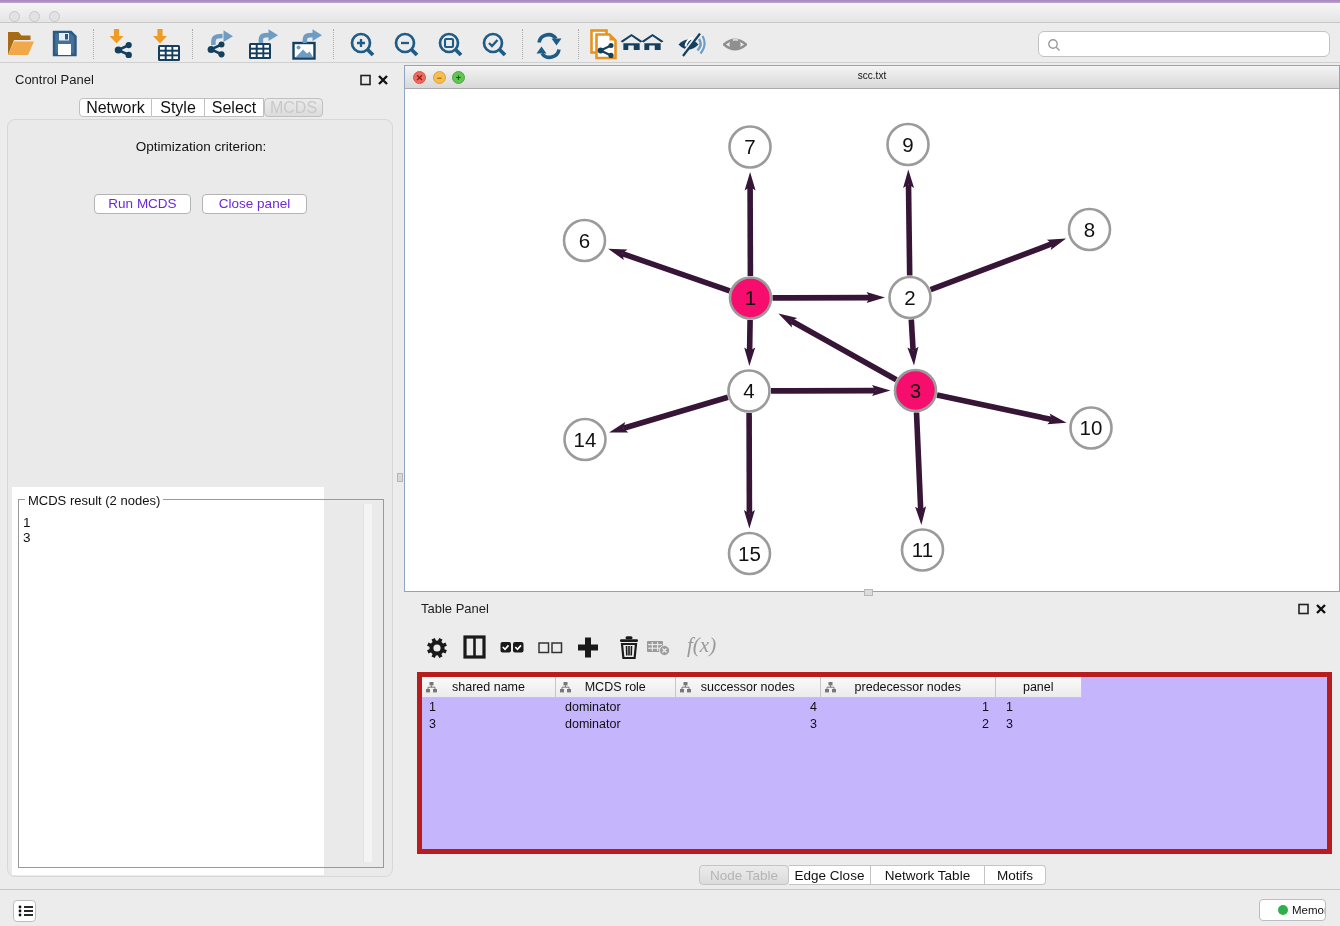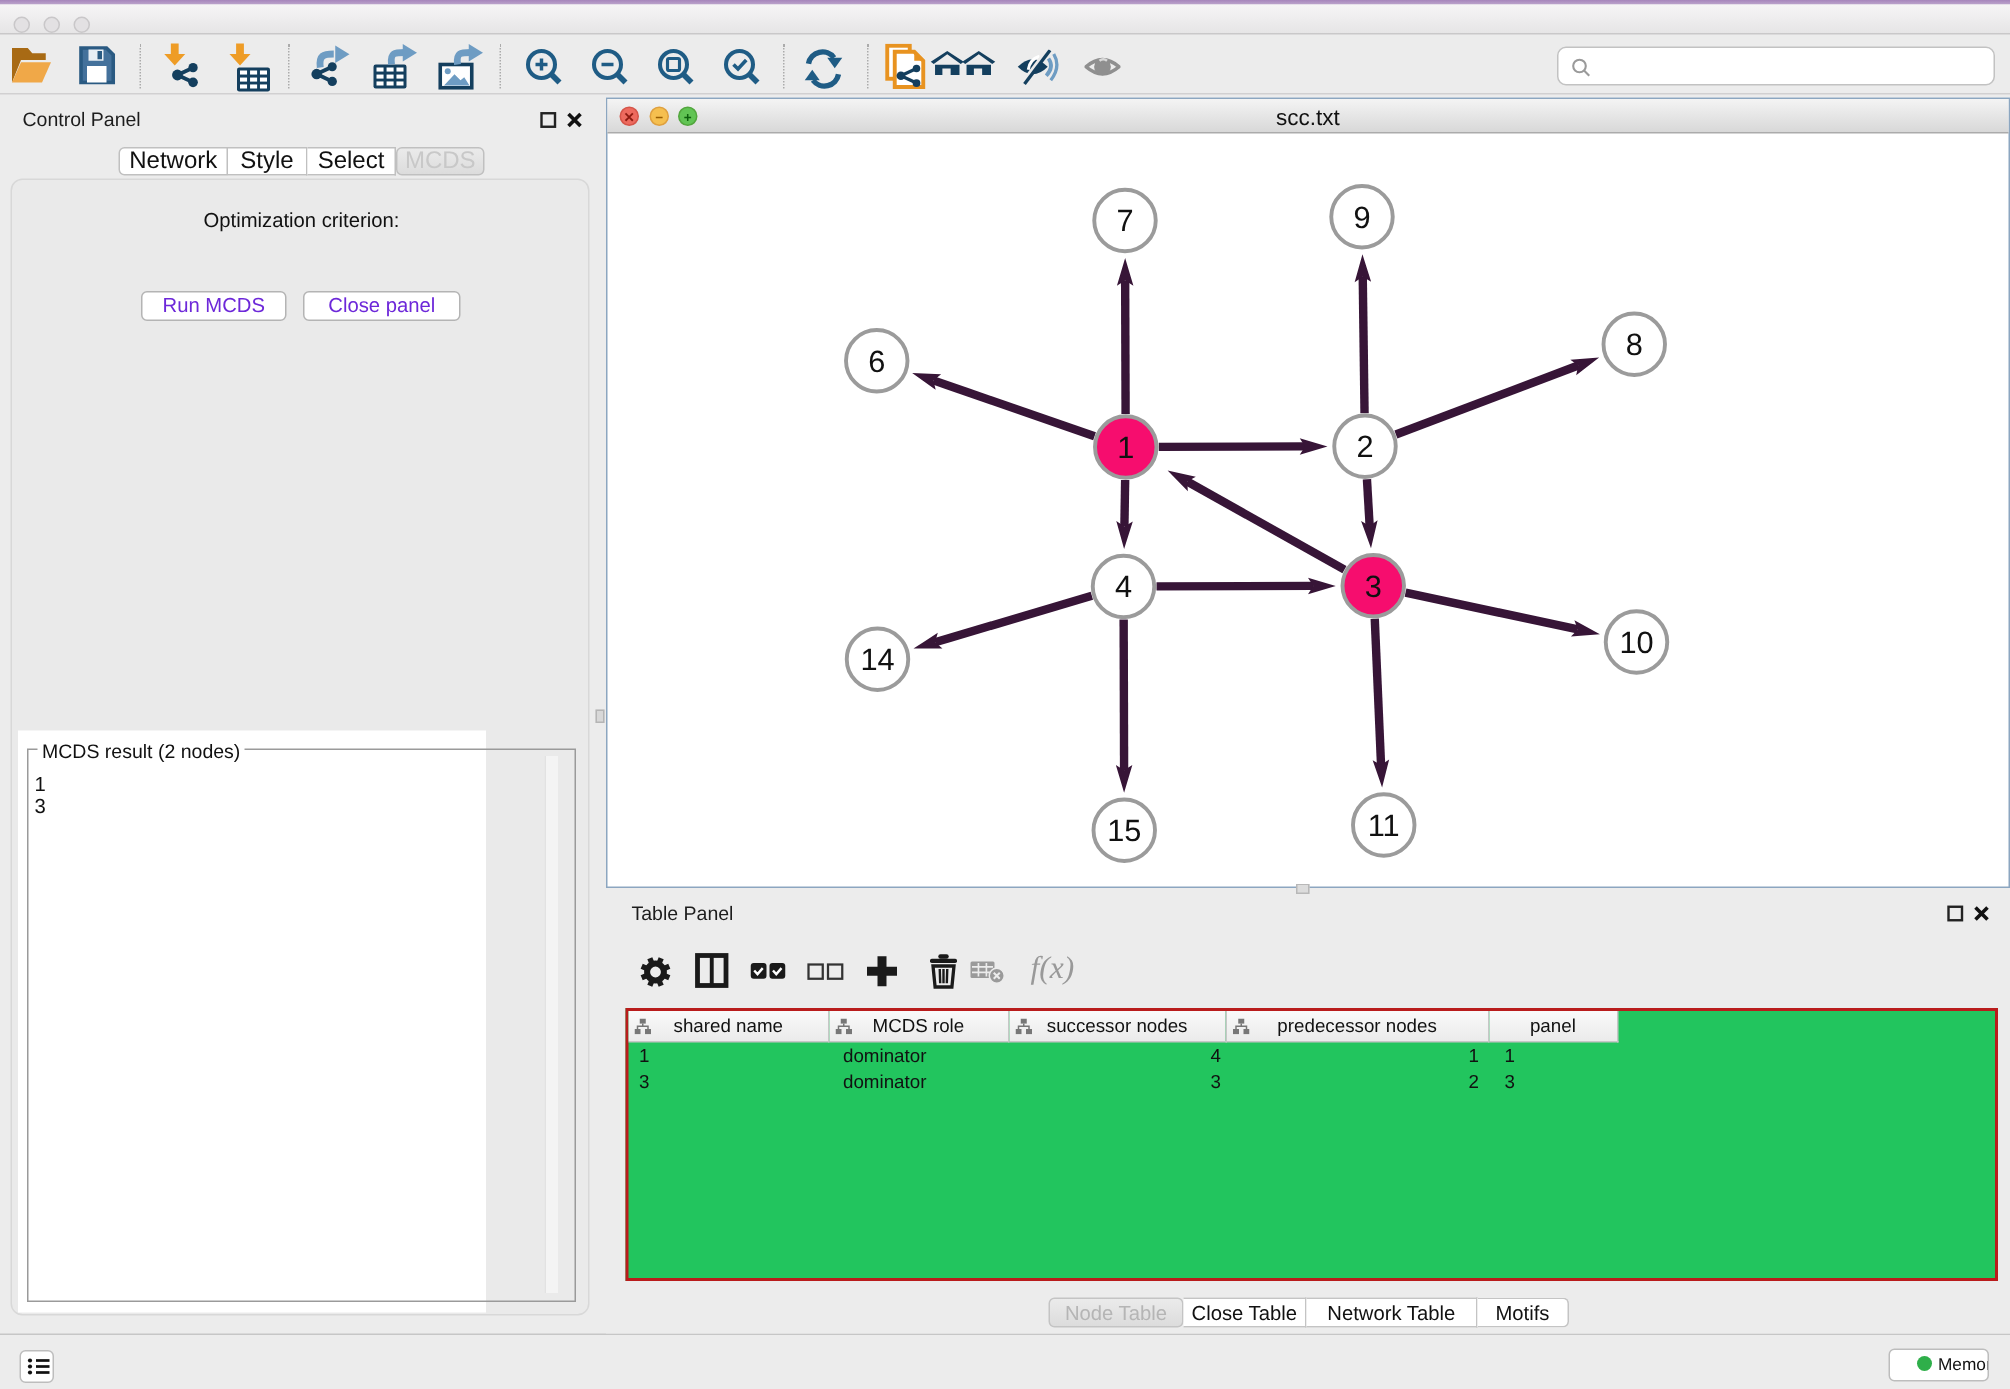--- a/index.html
+++ b/index.html
@@ -23,28 +23,28 @@
 #dropdown{position:absolute;left:37px;top:41px;width:311px;height:20px;background:#fff;border:1px solid #b4b4b4;border-radius:4px;font-size:13.5px;color:#111;line-height:19px;padding-left:13px;}
 .btn{position:absolute;top:74px;height:20px;background:#fff;border:1px solid #b4b4b4;border-radius:4px;font-size:13.5px;color:#6d28d9;text-align:center;line-height:18px;}
 #resultpanel{position:absolute;left:4px;top:367px;width:312px;height:388px;background:#fff;text-align:center;}
 #groupbox{position:absolute;left:6px;top:12px;width:366px;height:369px;border:1px solid #9a9a9a;}
 #grouptitle{position:absolute;left:6px;top:-7px;background:#fff;padding:0 3px;font-size:13px;color:#111;}
 #gbscroll{position:absolute;right:11px;top:4px;width:9px;height:358px;background:#f4f4f4;border-left:1px solid #e2e2e2;}
 .resline{position:absolute;left:4px;font-size:13.5px;color:#111;}
 
 #netframe{left:404px;top:65px;width:936px;height:527px;background:#fff;border:1px solid #8ca6c0;}
 #nettitle{position:absolute;left:0;top:0;width:934px;height:23px;background:linear-gradient(#f4f4f4,#d8d8d8);border-bottom:1px solid #ababab;}
-#netname{position:absolute;left:0;top:4px;width:934px;text-align:center;font-size:15px;color:#111;}
+#netname{position:absolute;left:0;top:4px;width:934px;text-align:center;font-size:10px;color:#111;}
 .mac{position:absolute;top:5px;width:13px;height:13px;border-radius:50%;font-size:9px;font-weight:bold;text-align:center;line-height:12px;}
 #splitv{left:396px;top:64px;width:8px;height:825px;background:#ececec;}
 #splith{left:404px;top:592px;width:936px;height:5px;background:#ececec;}
 
 #tpanel{left:404px;top:597px;width:936px;height:292px;background:#ececec;}
 #tphead{position:absolute;left:17px;top:4px;font-size:13px;color:#1d1d1d;}
-#ttable{position:absolute;left:13px;top:75px;width:915px;height:182px;background:#22c55e;border:2px solid #b91c1c;}
+#ttable{position:absolute;left:13px;top:75px;width:915px;height:182px;background:#c4b5fd;border:5px solid #b91c1c;}
 .hcell{position:absolute;top:0;height:21px;background:linear-gradient(#fafafa,#ebebeb);border-right:1px solid #c6c6c6;border-bottom:1px solid #c6c6c6;font-size:12.5px;color:#111;text-align:center;line-height:20px;}
 .tcell{position:absolute;font-size:12.5px;color:#111;height:17px;line-height:17px;}
 .btab{position:absolute;top:268px;height:20px;background:#fff;border:1px solid #c4c4c4;color:#111;font-size:13.5px;text-align:center;line-height:19px;}
 
 #statusbar{left:0;top:889px;width:1340px;height:37px;background:#ececec;border-top:1px solid #c6c6c6;}
 #lbtn{position:absolute;left:13px;top:10px;width:23px;height:22px;background:#fff;border:1px solid #bdbdbd;border-radius:4px;}
 #membtn{position:absolute;left:1259px;top:9px;width:67px;height:22px;background:#fff;border:1px solid #bdbdbd;border-radius:4px;font-size:11.5px;color:#111;line-height:20px;white-space:nowrap;overflow:hidden;padding-left:18px;letter-spacing:0;}
 </style></head>
 <body>
 <div class="abs" id="purple"></div>
@@ -366,21 +366,21 @@
     <div class="tcell" style="left:330px;top:22px;width:65px;text-align:right;">4</div>
     <div class="tcell" style="left:500px;top:22px;width:67px;text-align:right;">1</div>
     <div class="tcell" style="left:584px;top:22px;width:60px;">1</div>
     <div class="tcell" style="left:7px;top:39px;width:60px;">3</div>
     <div class="tcell" style="left:143px;top:39px;width:100px;">dominator</div>
     <div class="tcell" style="left:330px;top:39px;width:65px;text-align:right;">3</div>
     <div class="tcell" style="left:500px;top:39px;width:67px;text-align:right;">2</div>
     <div class="tcell" style="left:584px;top:39px;width:60px;">3</div>
   </div>
   <div class="btab" style="left:295px;width:90px;background:linear-gradient(#ebebeb,#dcdcdc);color:#b5b5b5;border-radius:4px;">Node Table</div>
-  <div class="btab" style="left:385px;width:82px;border-left:none;">Close Table</div>
+  <div class="btab" style="left:385px;width:82px;border-left:none;">Edge Close</div>
   <div class="btab" style="left:467px;width:114px;border-left:none;">Network Table</div>
   <div class="btab" style="left:581px;width:61px;border-radius:0 4px 4px 0;border-left:none;">Motifs</div>
 </div>
 <div class="abs" id="statusbar">
   <div id="lbtn">
       <svg width="16" height="14" style="position:absolute;left:4px;top:3px" viewBox="0 0 16 14">
         <circle cx="2" cy="3" r="1.4" fill="#111"></circle>
         <circle cx="2" cy="7" r="1.4" fill="#111"></circle>
         <circle cx="2" cy="11" r="1.4" fill="#111"></circle>
         <line x1="6" y1="3" x2="15" y2="3" stroke="#111" stroke-width="1.8"></line>

